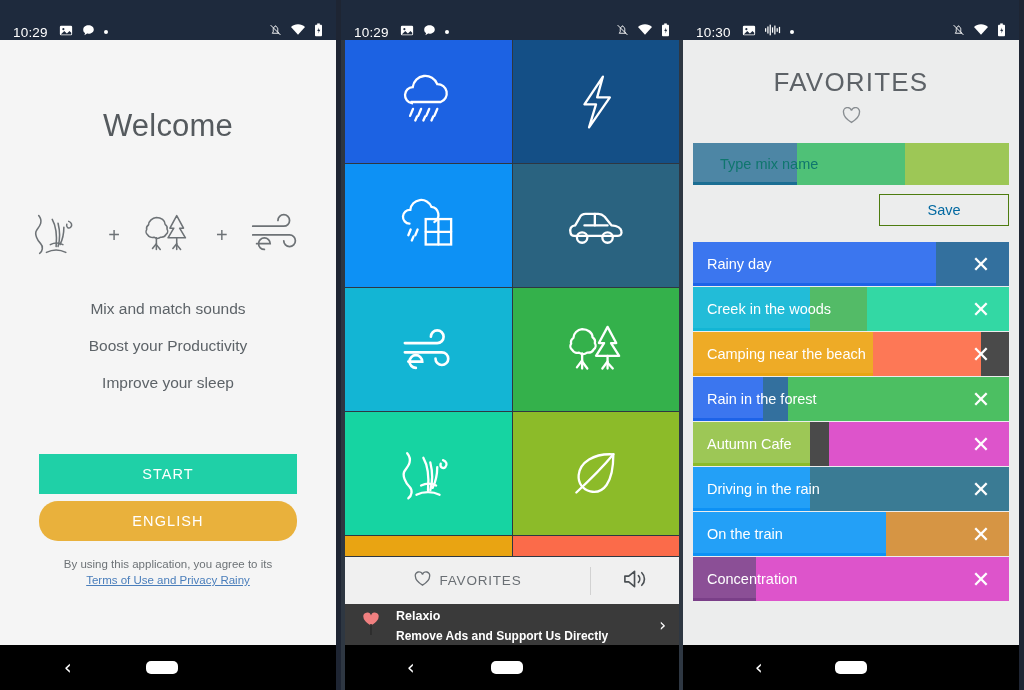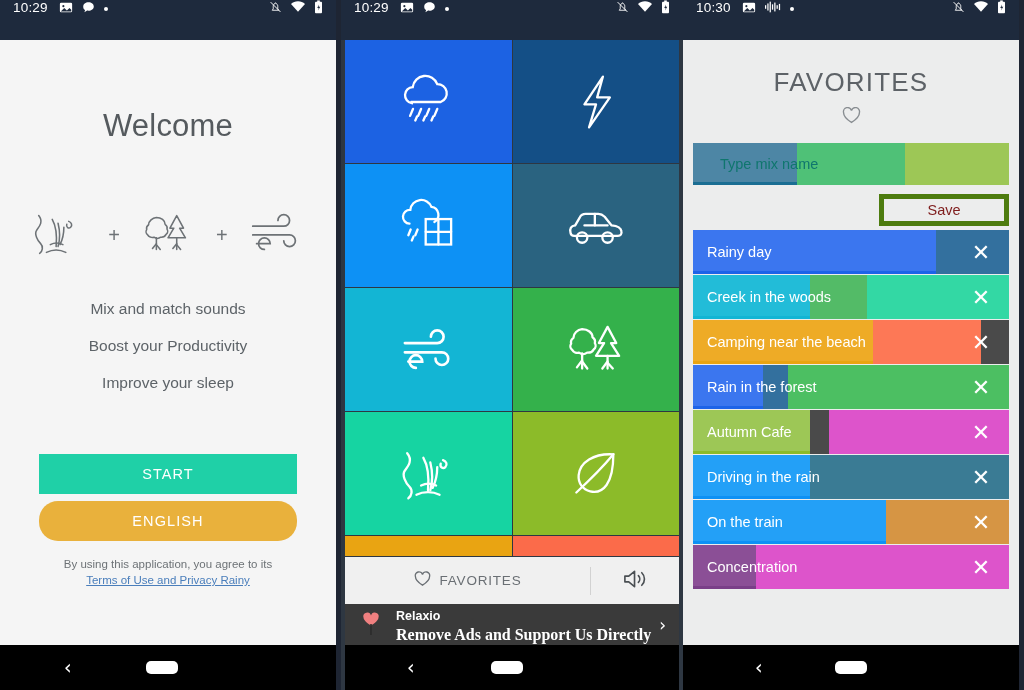--- a/index.html
+++ b/index.html
@@ -13,21 +13,21 @@
 
   .phone { position: relative; height: 690px; display: flex; flex-direction: column; }
   .phone-1 { width: 336px; background: #f5f5f5; }
   .phone-gap { width: 5px; background: #1e2533; height: 690px; }
   .phone-2 { width: 342px; background: #2e3742; }
   .phone-3 { width: 336px; background: #eceded; }
 
   
   .statusbar {
     height: 40px; background: #1e2a3d; color: #ffffff;
-    display: flex; align-items: flex-start; padding: 0 13px;
+    display: flex; align-items: flex-end; padding: 0 13px;
     font-size: 13.5px; flex: 0 0 40px;
   }
   .sb-time { font-weight: 500; letter-spacing: .2px; }
   .sb-left-icons { display: flex; align-items: center; gap: 9px; margin-left: 11px; }
   .sb-spacer { flex: 1; }
   .sb-right-icons { display: flex; align-items: center; gap: 9px; }
   .sb-dot { width: 4px; height: 4px; border-radius: 50%; background: #fff; display:inline-block; }
   .sb-ic { display:block; }
 
   
@@ -91,45 +91,45 @@
              gap: 9px; color:#6a6f74; font-size: 13.5px; letter-spacing: .8px; }
   .footer-divider { width:1px; height:28px; background:#d2d2d2; }
   .vol-btn { width: 88px; display:flex; align-items:center; justify-content:center; color:#4a4f53; }
   .ad-bar {
     height: 41px; background: #3a3a3a; display:flex; align-items:center;
     padding: 13px 13px; flex: 0 0 41px;
   }
   .ad-heart { width: 26px; display:flex; align-items:center; justify-content:center; }
   .ad-text { margin-left: 12px; flex:1; color:#fff; line-height:1.25; }
   .ad-title { font-size: 12.5px; font-weight: bold; }
-  .ad-sub { font-size: 16px; font-weight: bold; font-family: Liberation Serif, serif; }
+  .ad-sub { font-size: 12px; font-weight: bold; }
   .ad-arrow { color:#fff; font-size: 17px; font-family:"DejaVu Sans", sans-serif; }
 
   
   .fav-body { flex:1; background:#eceded; display:flex; flex-direction:column;
               padding: 0 10px; overflow:hidden; }
   .fav-title { text-align:center; font-size: 26px; color:#5d6267; margin-top: 27px;
                letter-spacing: 1.2px; }
   .fav-heart-wrap { display:flex; justify-content:center; margin-top: 9px; }
   .mix-input {
     height: 42px; margin-top: 15px; display:flex; position: relative; overflow:hidden;
   }
   .mix-seg { height: 100%; }
   .mix-underline { position:absolute; left:0; bottom:0; height:3px; }
   .mix-placeholder {
     position:absolute; left: 27px; top: 0; height: 100%;
     display:flex; align-items:center; color:#0f766e; font-size: 14.5px;
   }
   .save-row { display:flex; justify-content:flex-end; margin-top: 9px; }
   .save-btn {
-    width: 130px; height: 32px; border: 5px solid #4d7c0f; background: transparent;
+    width: 130px; height: 32px; border: 1px solid #4d7c0f; background: transparent;
     display:flex; align-items:center; justify-content:center;
-    color:#7f1d1d; font-size: 14.5px;
-  }
-  .fav-list { margin-top: 4px; display:flex; flex-direction:column; gap: 1px; }
+    color:#0369a1; font-size: 14.5px;
+  }
+  .fav-list { margin-top: 16px; display:flex; flex-direction:column; gap: 1px; }
   .fav-row { height: 44px; display:flex; position:relative; overflow:hidden; }
   .fav-seg { height:100%; }
   .fav-row-underline { position:absolute; left:0; bottom:0; height:3px; width:100%; }
   .fav-label {
     position:absolute; left: 14px; top:0; height:100%;
     display:flex; align-items:center; color:#fff; font-size: 14.5px;
   }
   .fav-x {
     position:absolute; right: 0; top:0; height:100%; width: 56px;
     display:flex; align-items:center; justify-content:center;

